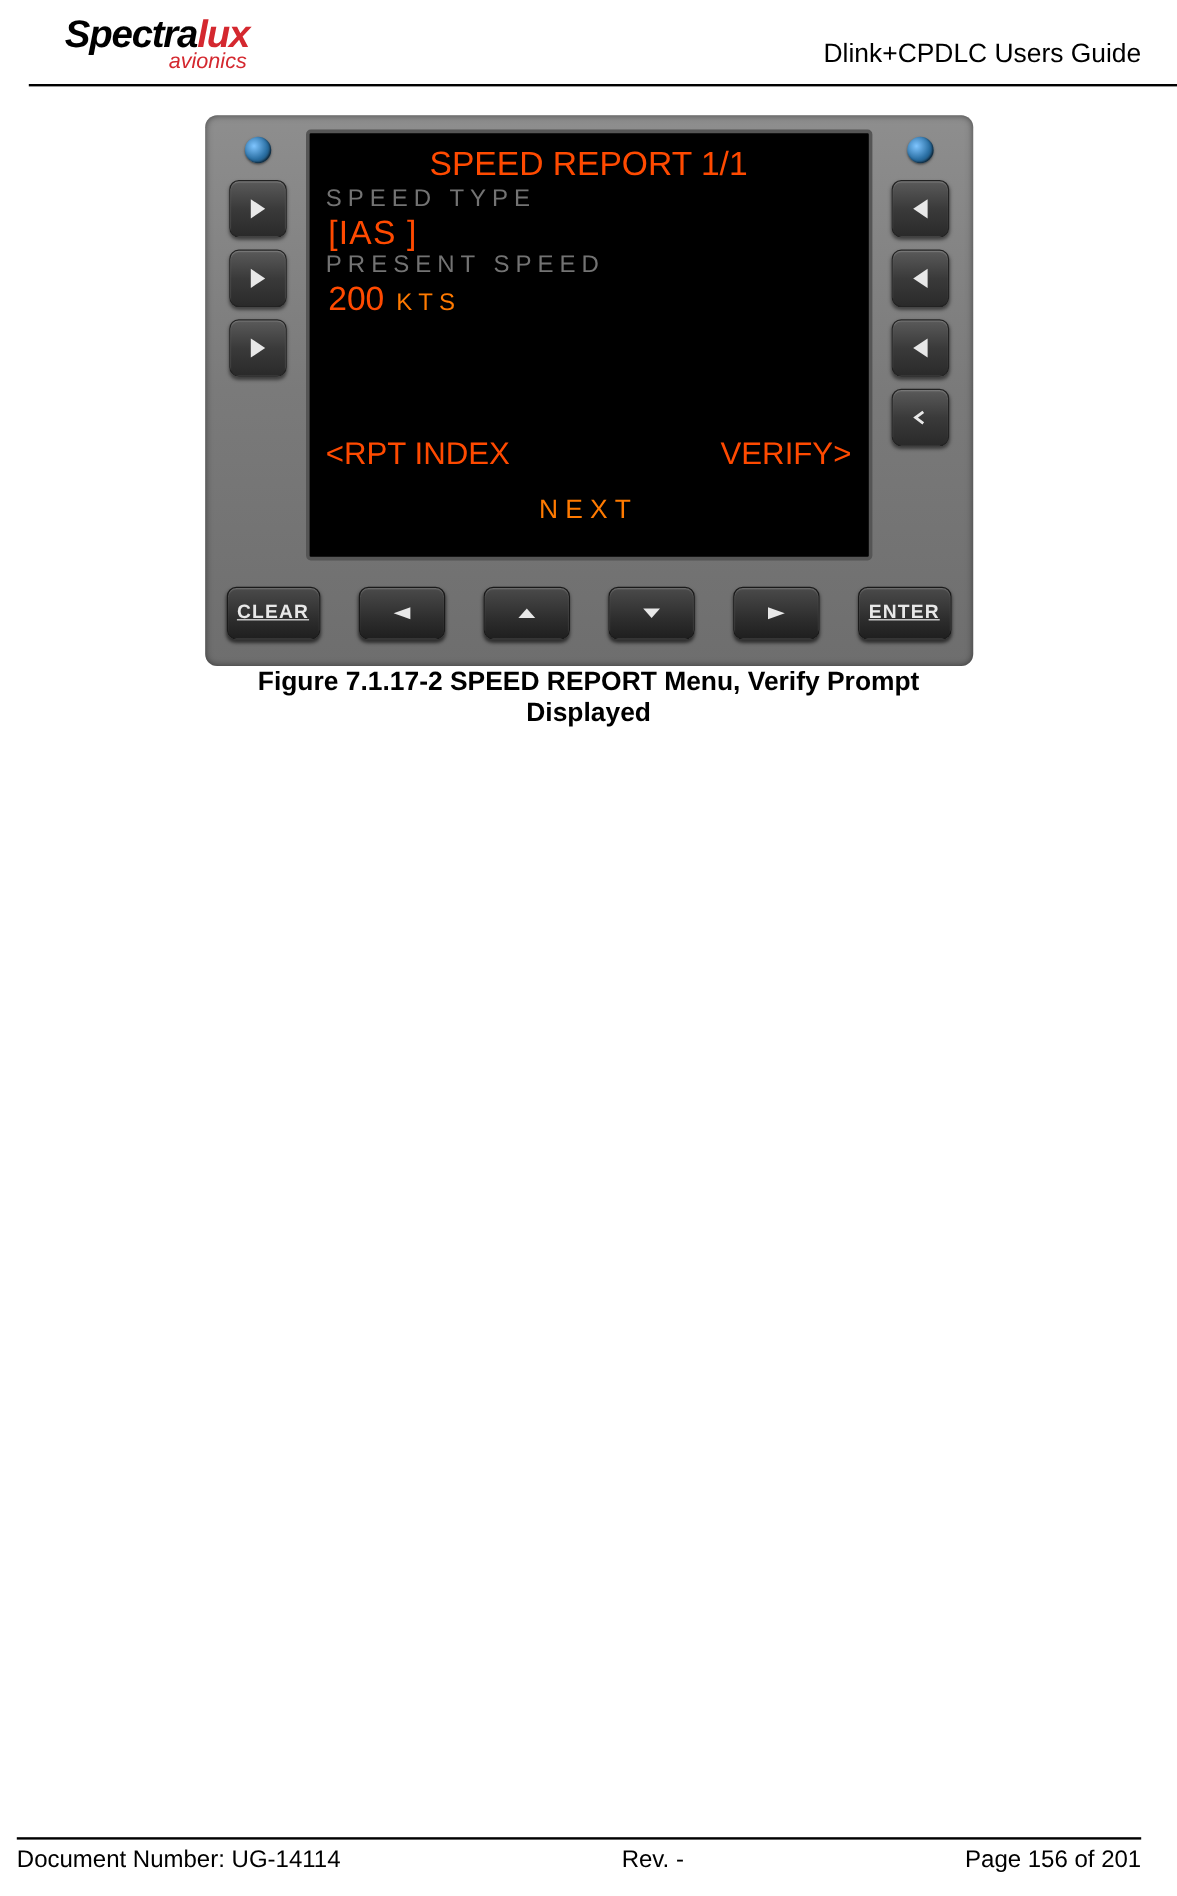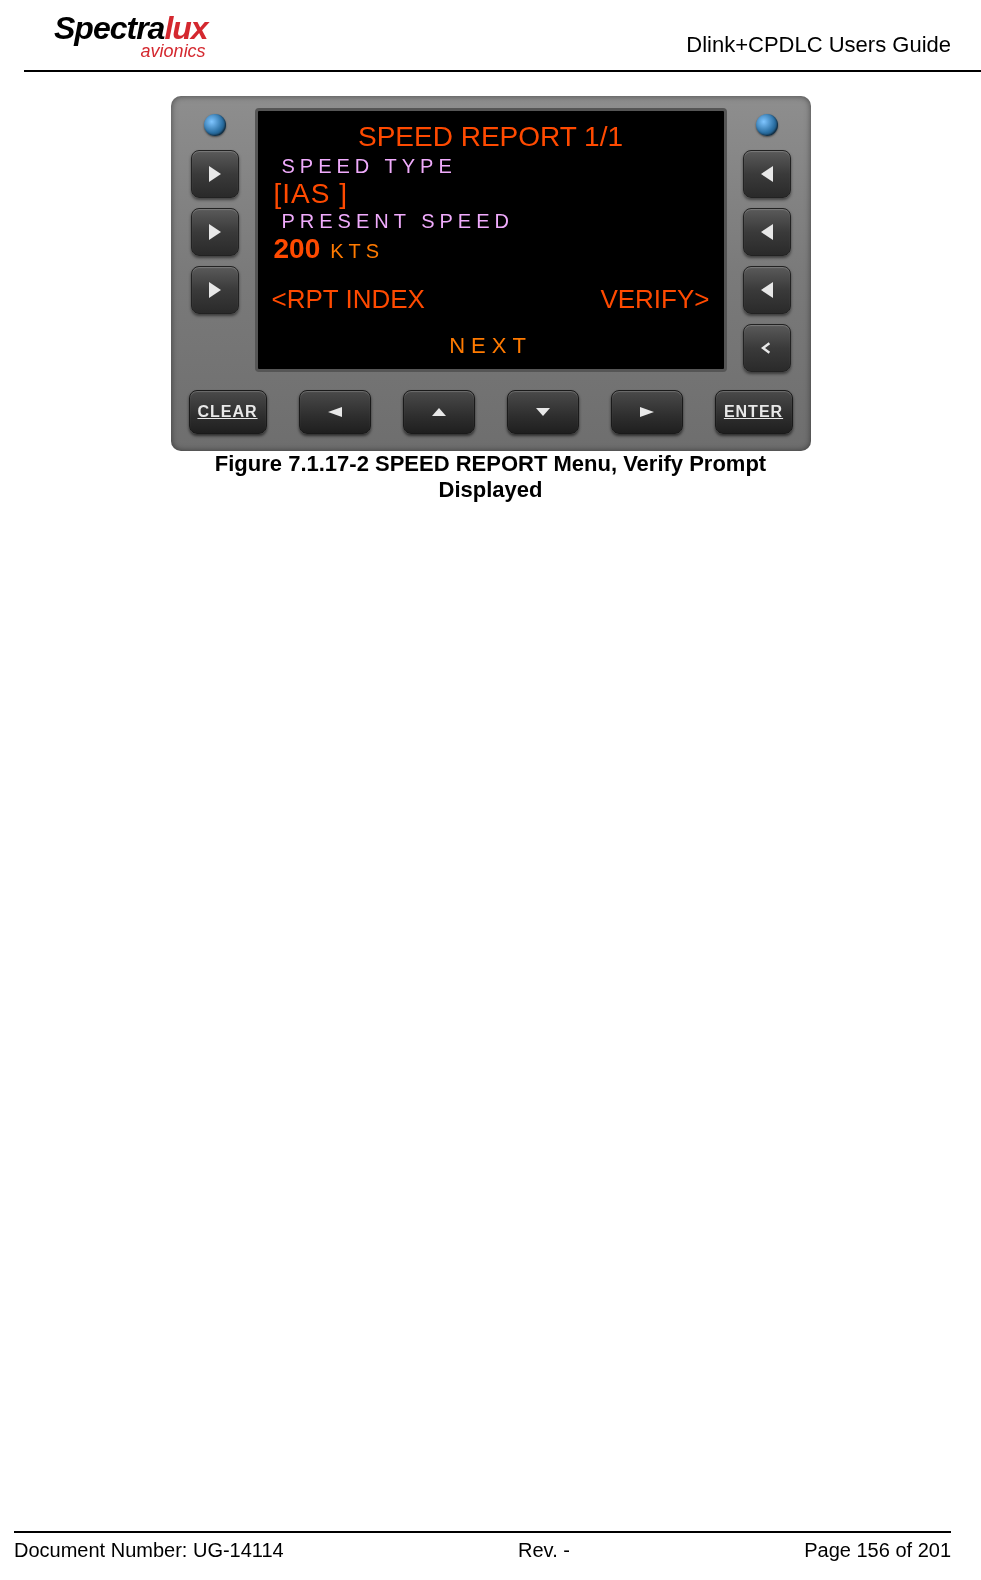--- a/index.html
+++ b/index.html
@@ -43,21 +43,21 @@
       font-size: 22px;
       color: #000;
       margin-bottom: 4px;
     }
     .device-container {
       margin: 24px auto 0 auto;
       width: 640px;
     }
     .device {
       width: 640px;
-      height: 355px;
+      height: 459px;
       background: linear-gradient(180deg, #8e8e8e 0%, #7a7a7a 50%, #6e6e6e 100%);
       border-radius: 10px;
       padding: 12px 14px 14px 14px;
       display: flex;
       flex-direction: column;
       box-shadow: inset 0 0 6px rgba(0,0,0,0.5);
     }
     .device-top {
       display: flex;
       flex: 1;
@@ -108,33 +108,32 @@
     .screen-title {
       text-align: center;
       font-size: 28px;
       color: #ff4a00;
       font-weight: normal;
       margin-bottom: 2px;
     }
     .screen-label {
       font-size: 20px;
       letter-spacing: 5px;
-      color: #f0abfc;
-      margin-left: 10px;
+      color: #737373;
+      margin-left: 0;
     }
     .screen-value-row {
       display: flex;
       align-items: baseline;
       gap: 10px;
       margin-left: 2px;
     }
     .screen-value {
       font-size: 28px;
       color: #ff4a00;
-      font-weight: bold;
     }
     .screen-unit {
       font-size: 20px;
       letter-spacing: 5px;
       color: #ff7a00;
     }
     .screen-ias {
       font-size: 28px;
       color: #ff4a00;
       margin-left: 2px;
@@ -147,21 +146,21 @@
       font-size: 26px;
       color: #ff4a00;
       margin-top: 4px;
     }
     .next-row {
       text-align: center;
       font-size: 22px;
       letter-spacing: 6px;
       color: #ff7a00;
       margin-top: 18px;
-      margin-bottom: 4px;
+      margin-bottom: 20px;
     }
     .device-bottom {
       height: 60px;
       display: flex;
       align-items: center;
       justify-content: space-between;
       margin-top: 14px;
       padding: 0 4px;
     }
     .bottom-btn {

